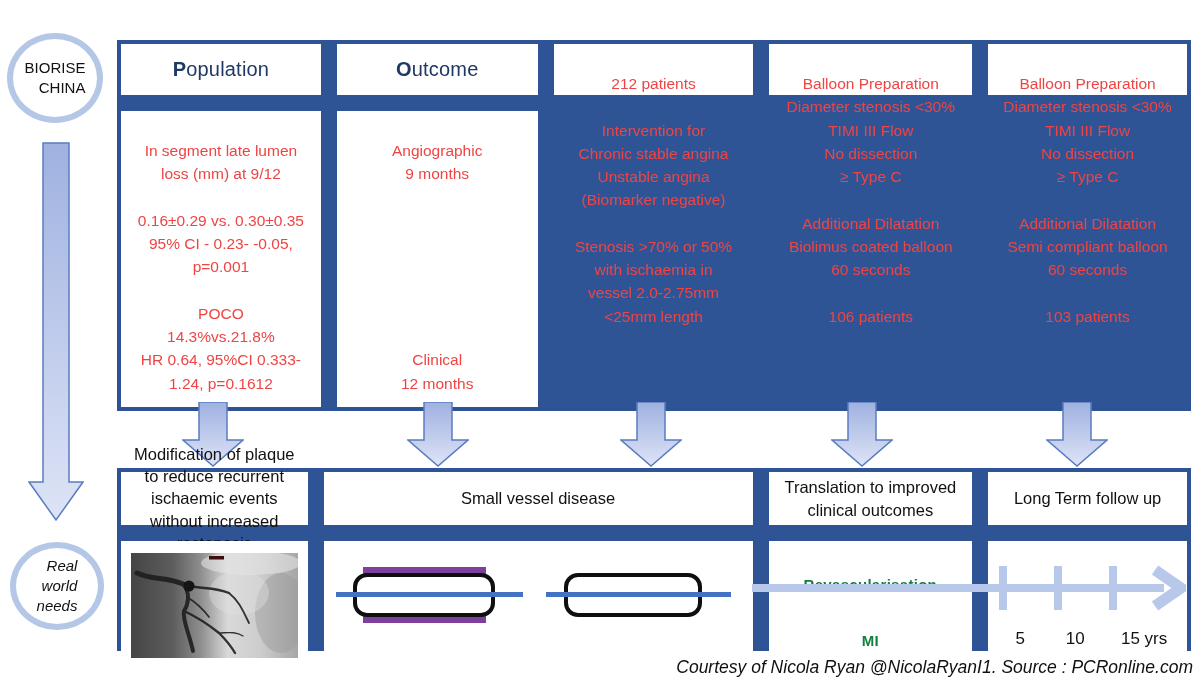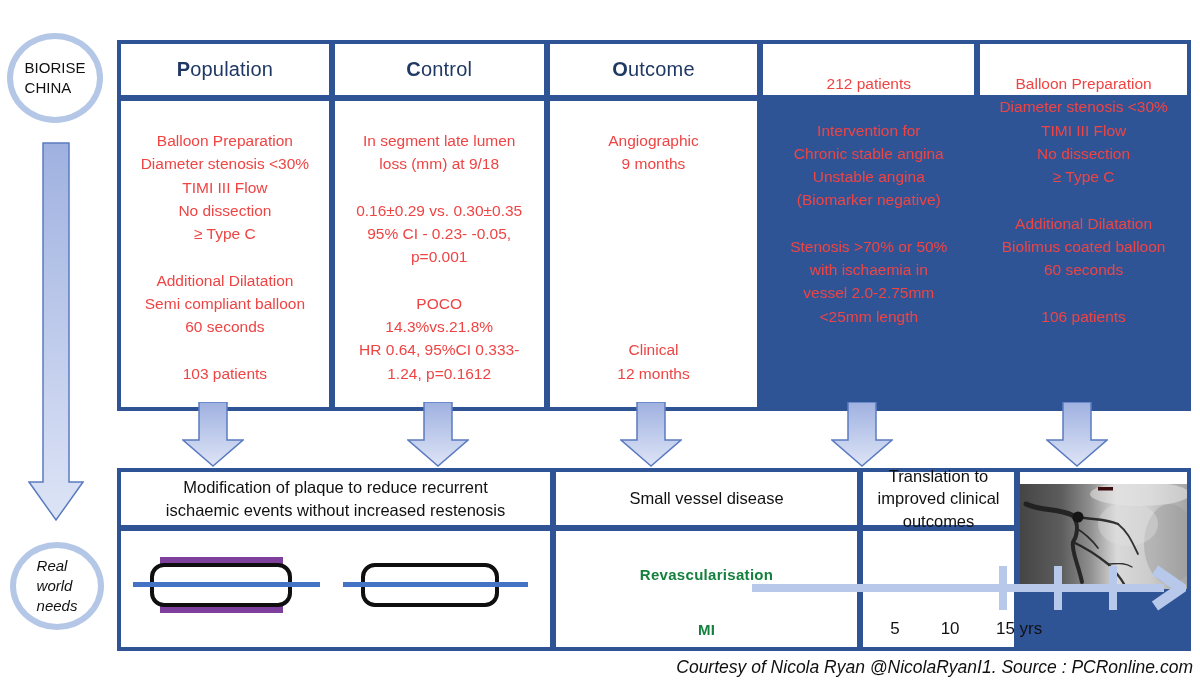--- a/index.html
+++ b/index.html
@@ -1,28 +1,28 @@
 <!DOCTYPE html>
 <html><head>
 <meta charset="utf-8">
 <style>
   html,body{margin:0;padding:0;background:#fff;}
   .canvas{position:relative;width:1200px;height:693px;background:#fff;overflow:hidden;
           font-family:"Liberation Sans",sans-serif;color:#1a1a1a;}
 
   
   .badge-circle{position:absolute;border:6px solid #B4C7E7;border-radius:50%;background:#fff;
-                display:flex;align-items:center;justify-content:center;text-align:left;
+                display:flex;align-items:center;justify-content:center;text-align:right;
                 font-size:15px;line-height:1.35;color:#111;white-space:pre-line;font-weight:500;}
   .circle-top{left:7px;top:33px;width:84px;height:78px;}
   .circle-bottom{left:10px;top:542px;width:82px;height:76px;font-style:italic;}
   .long-arrow{position:absolute;left:28px;top:142px;}
 
   
-  .tbl{position:absolute;left:117px;background:#2F5496;border:4px solid #2F5496;display:grid;gap:6px;}
+  .tbl{position:absolute;left:117px;background:#2F5496;border:4px solid #2F5496;display:grid;gap:16px;}
   .upper-table{top:40px;width:1066px;height:363px;
                grid-template-columns:209fr 210fr 209fr 212fr 208fr;grid-template-rows:51px 1fr;}
   .lower-table{top:468px;width:1066px;height:175px;
                grid-template-columns:197fr 429fr 215fr 210fr;grid-template-rows:53px 1fr;}
   .cell{background:#fff;position:relative;}
   .head-cell{display:flex;align-items:center;justify-content:center;
              color:#1F3864;font-size:20px;letter-spacing:.2px;}
   .head-cell .initial{font-weight:bold;}
   .body-cell{text-align:center;padding-top:28px;font-size:15.5px;line-height:1.5;
              white-space:pre-line;color:#ef4444;}
@@ -71,23 +71,20 @@
     <span>Real
 world
 needs</span>
   </div>
 
   <div class="tbl upper-table">
     <div class="cell head-cell">
       <span><span class="initial">P</span><span>opulation</span></span>
     </div>
     <div class="cell head-cell">
-      <span><span class="initial">C</span><span>ontrol</span></span>
-    </div>
-    <div class="cell head-cell">
       <span><span class="initial">O</span><span>utcome</span></span>
     </div>
 
     <div class="cell body-cell">212 patients
 
 Intervention for
 Chronic stable angina
 Unstable angina
 (Biomarker negative)
 
@@ -111,21 +108,21 @@
 TIMI III Flow
 No dissection
 ≥ Type C
 
 Additional Dilatation
 Semi compliant balloon
 60 seconds
 
 103 patients</div>
     <div class="cell body-cell">In segment late lumen
-loss (mm) at 9/18
+loss (mm) at 9/12
 
 0.16±0.29 vs. 0.30±0.35
 95% CI - 0.23- -0.05,
 p=0.001
 
 POCO
 14.3%vs.21.8%
 HR 0.64, 95%CI 0.333-
 1.24, p=0.1612</div>
     <div class="cell body-cell">Angiographic
@@ -159,20 +156,23 @@
 
   <div class="tbl lower-table">
     <div class="cell label-cell">
       <span class="wrapbox">Modification of plaque to reduce recurrent ischaemic events without increased restenosis</span>
     </div>
     <div class="cell label-cell">
       <span>Small vessel disease</span>
     </div>
     <div class="cell label-cell">
       <span>Translation to improved clinical outcomes</span>
+    </div>
+    <div class="cell label-cell">
+      <span>Long Term follow up</span>
     </div>
 
     <div class="cell">
       <svg class="angio-wrap" width="167" height="105" viewBox="0 0 167 105">
         <defs>
           <linearGradient id="xray" x1="0" y1="0" x2="1" y2="0">
             <stop offset="0" stop-color="#454545"></stop>
               <stop offset="0.25" stop-color="#5d5d5d"></stop>
             <stop offset="0.42" stop-color="#8f8f8f"></stop>
               <stop offset="0.58" stop-color="#d9d9d9"></stop>

